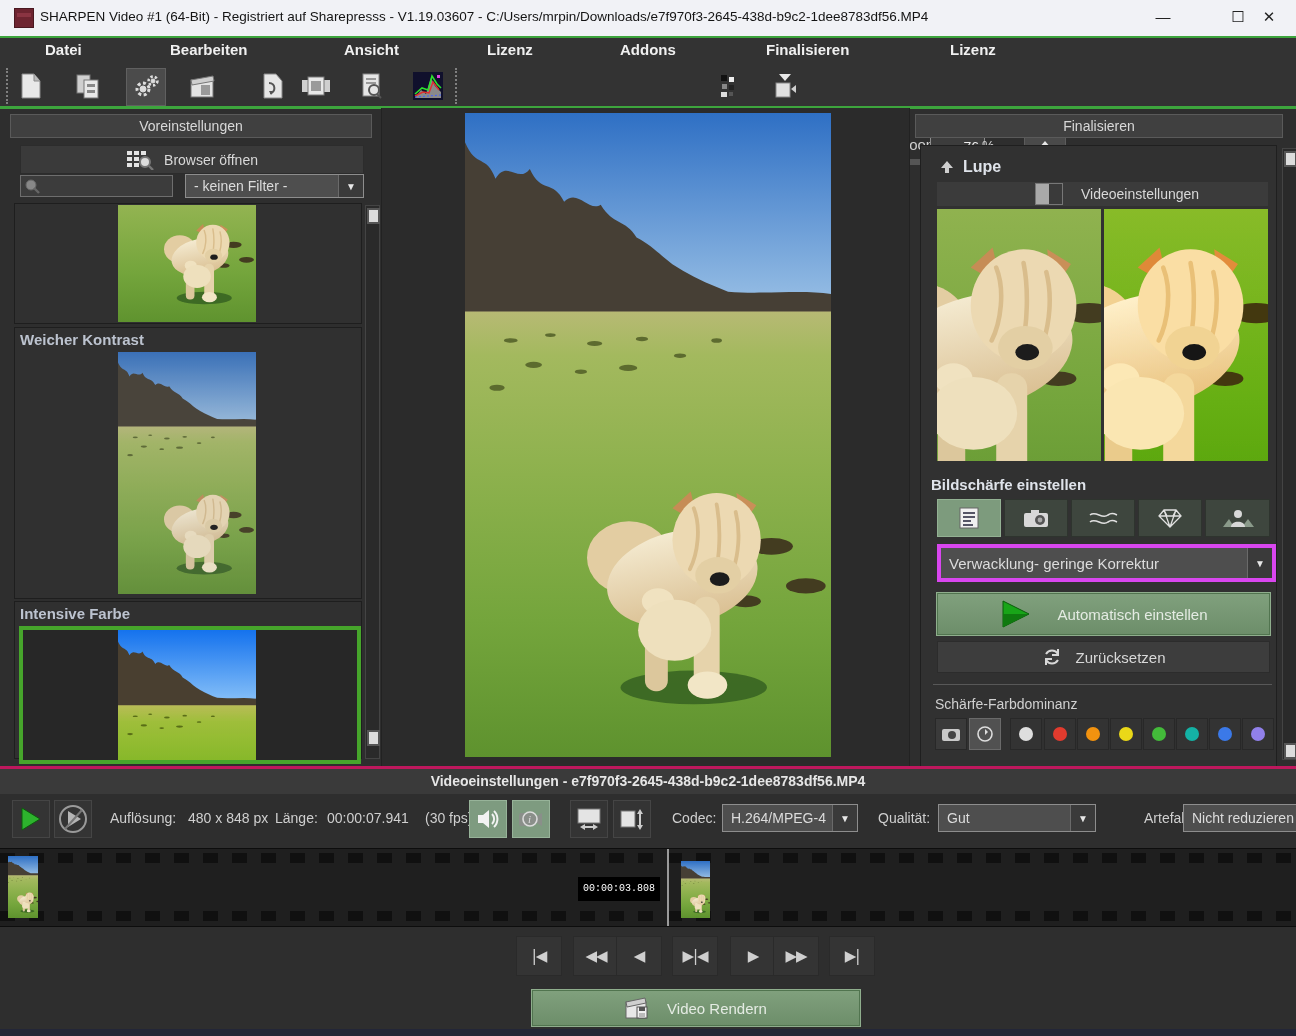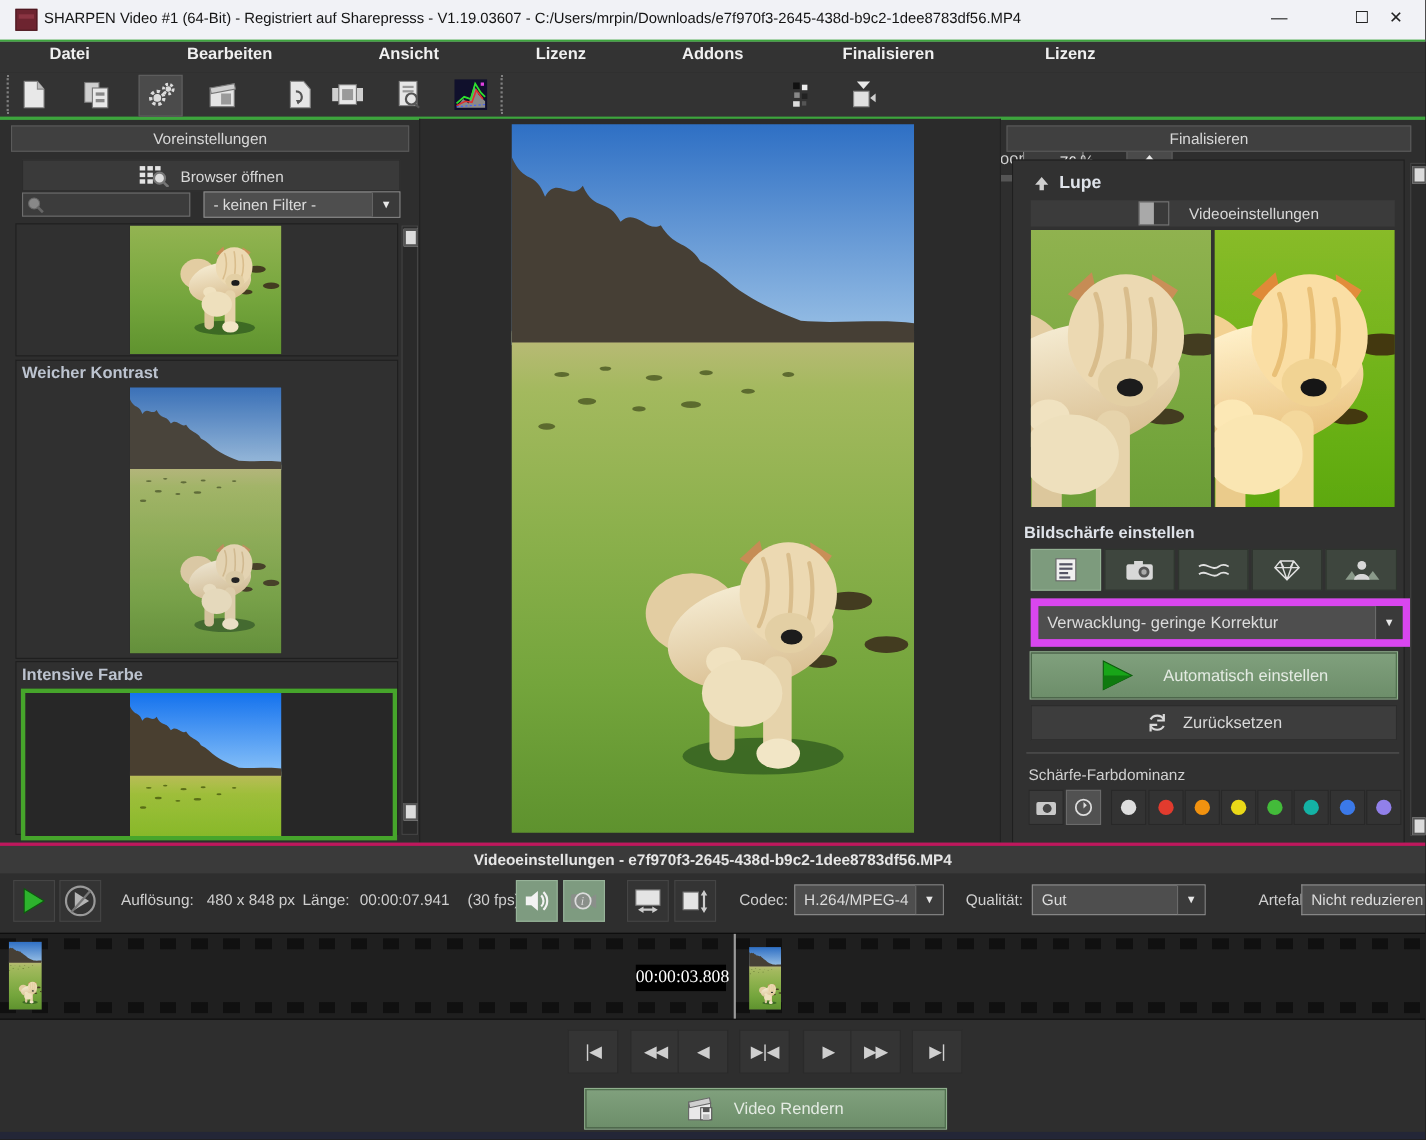--- a/index.html
+++ b/index.html
@@ -48,21 +48,21 @@
   .vsheader{left:0;top:766px;width:1296px;height:25px;background:#3a3a3a;border-top:3px solid #be185d;
             text-align:center;font-weight:bold;font-size:14px;color:#e6e6e6;line-height:25px;}
   .ctrl-label{font-size:14px;color:#cfcfcf;white-space:nowrap;}
   .sqbtn{position:absolute;display:flex;align-items:center;justify-content:center;background:#343434;border:1px solid #454545;}
   .sqbtn.sage{background:#7e9b80;border:1px solid #97b399;}
   .filmstrip{left:0;top:848px;width:1296px;height:77px;background:#1f1f1f;border-top:1px solid #0d0d0d;border-bottom:1px solid #0d0d0d;}
   .sprockets{position:absolute;left:0;width:1296px;height:10px;
      background:repeating-linear-gradient(90deg,#101010 0 15px,transparent 15px 29px);}
   .playhead{position:absolute;left:667px;top:0;width:2px;height:77px;background:#9a9a9a;}
   .timestamp{position:absolute;left:578px;top:28px;width:82px;height:24px;background:#000;color:#fff;
-             font-family:Liberation Serif, serif;font-size:16px;text-align:center;line-height:24px;}
+             font-family:Liberation Mono, monospace;font-size:10px;text-align:center;line-height:24px;}
   .transbtn{position:absolute;top:936px;width:44px;height:38px;background:#343434;border:1px solid #2a2a2a;
             color:#cfcfcf;font-size:15px;display:flex;align-items:center;justify-content:center;
             font-family:"DejaVu Sans",sans-serif;letter-spacing:-1px;}
   .taskstrip{left:0;top:1029px;width:1296px;height:7px;background:#232637;}
   svg{display:block;}
 </style>
 </head>
 <body>
 
 <div class="app">
@@ -386,21 +386,21 @@
       <div class="toolcell" style="left:268px;width:63px;">
         <svg width="34" height="20">
             <path d="M2,19 L8,11 L13,19 Z" fill="#8a9a8a"></path>
             <path d="M21,19 L27,11 L33,19 Z" fill="#8a9a8a"></path>
             <circle cx="17" cy="6" r="4" fill="#d8d8d8"></circle>
             <path d="M10,19 C10,12 24,12 24,19 Z" fill="#d8d8d8"></path>
           </svg>
       </div>
     </div>
 
-    <div class="dropdown" style="position:absolute;left:16px;top:398px;width:331px;height:30px;border:7px solid #d946ef;font-size:15px;">
+    <div class="dropdown" style="position:absolute;left:16px;top:398px;width:331px;height:30px;border:4px solid #d946ef;font-size:15px;">
       <span class="dtext">Verwacklung- geringe Korrektur</span>
       <span class="darrow">▼</span>
     </div>
 
     <div class="greenbtn" style="position:absolute;left:16px;top:447px;width:331px;height:40px;">
       <svg width="34" height="30" style="margin-right:24px;">
           <path d="M4,2 L30,15 L4,28 Z" fill="#18a518" stroke="#0b5c0b"></path>
           <path d="M4,15 L30,15 L4,28 Z" fill="#0f7a0f"></path>
         </svg>
       <span>Automatisch einstellen</span>

